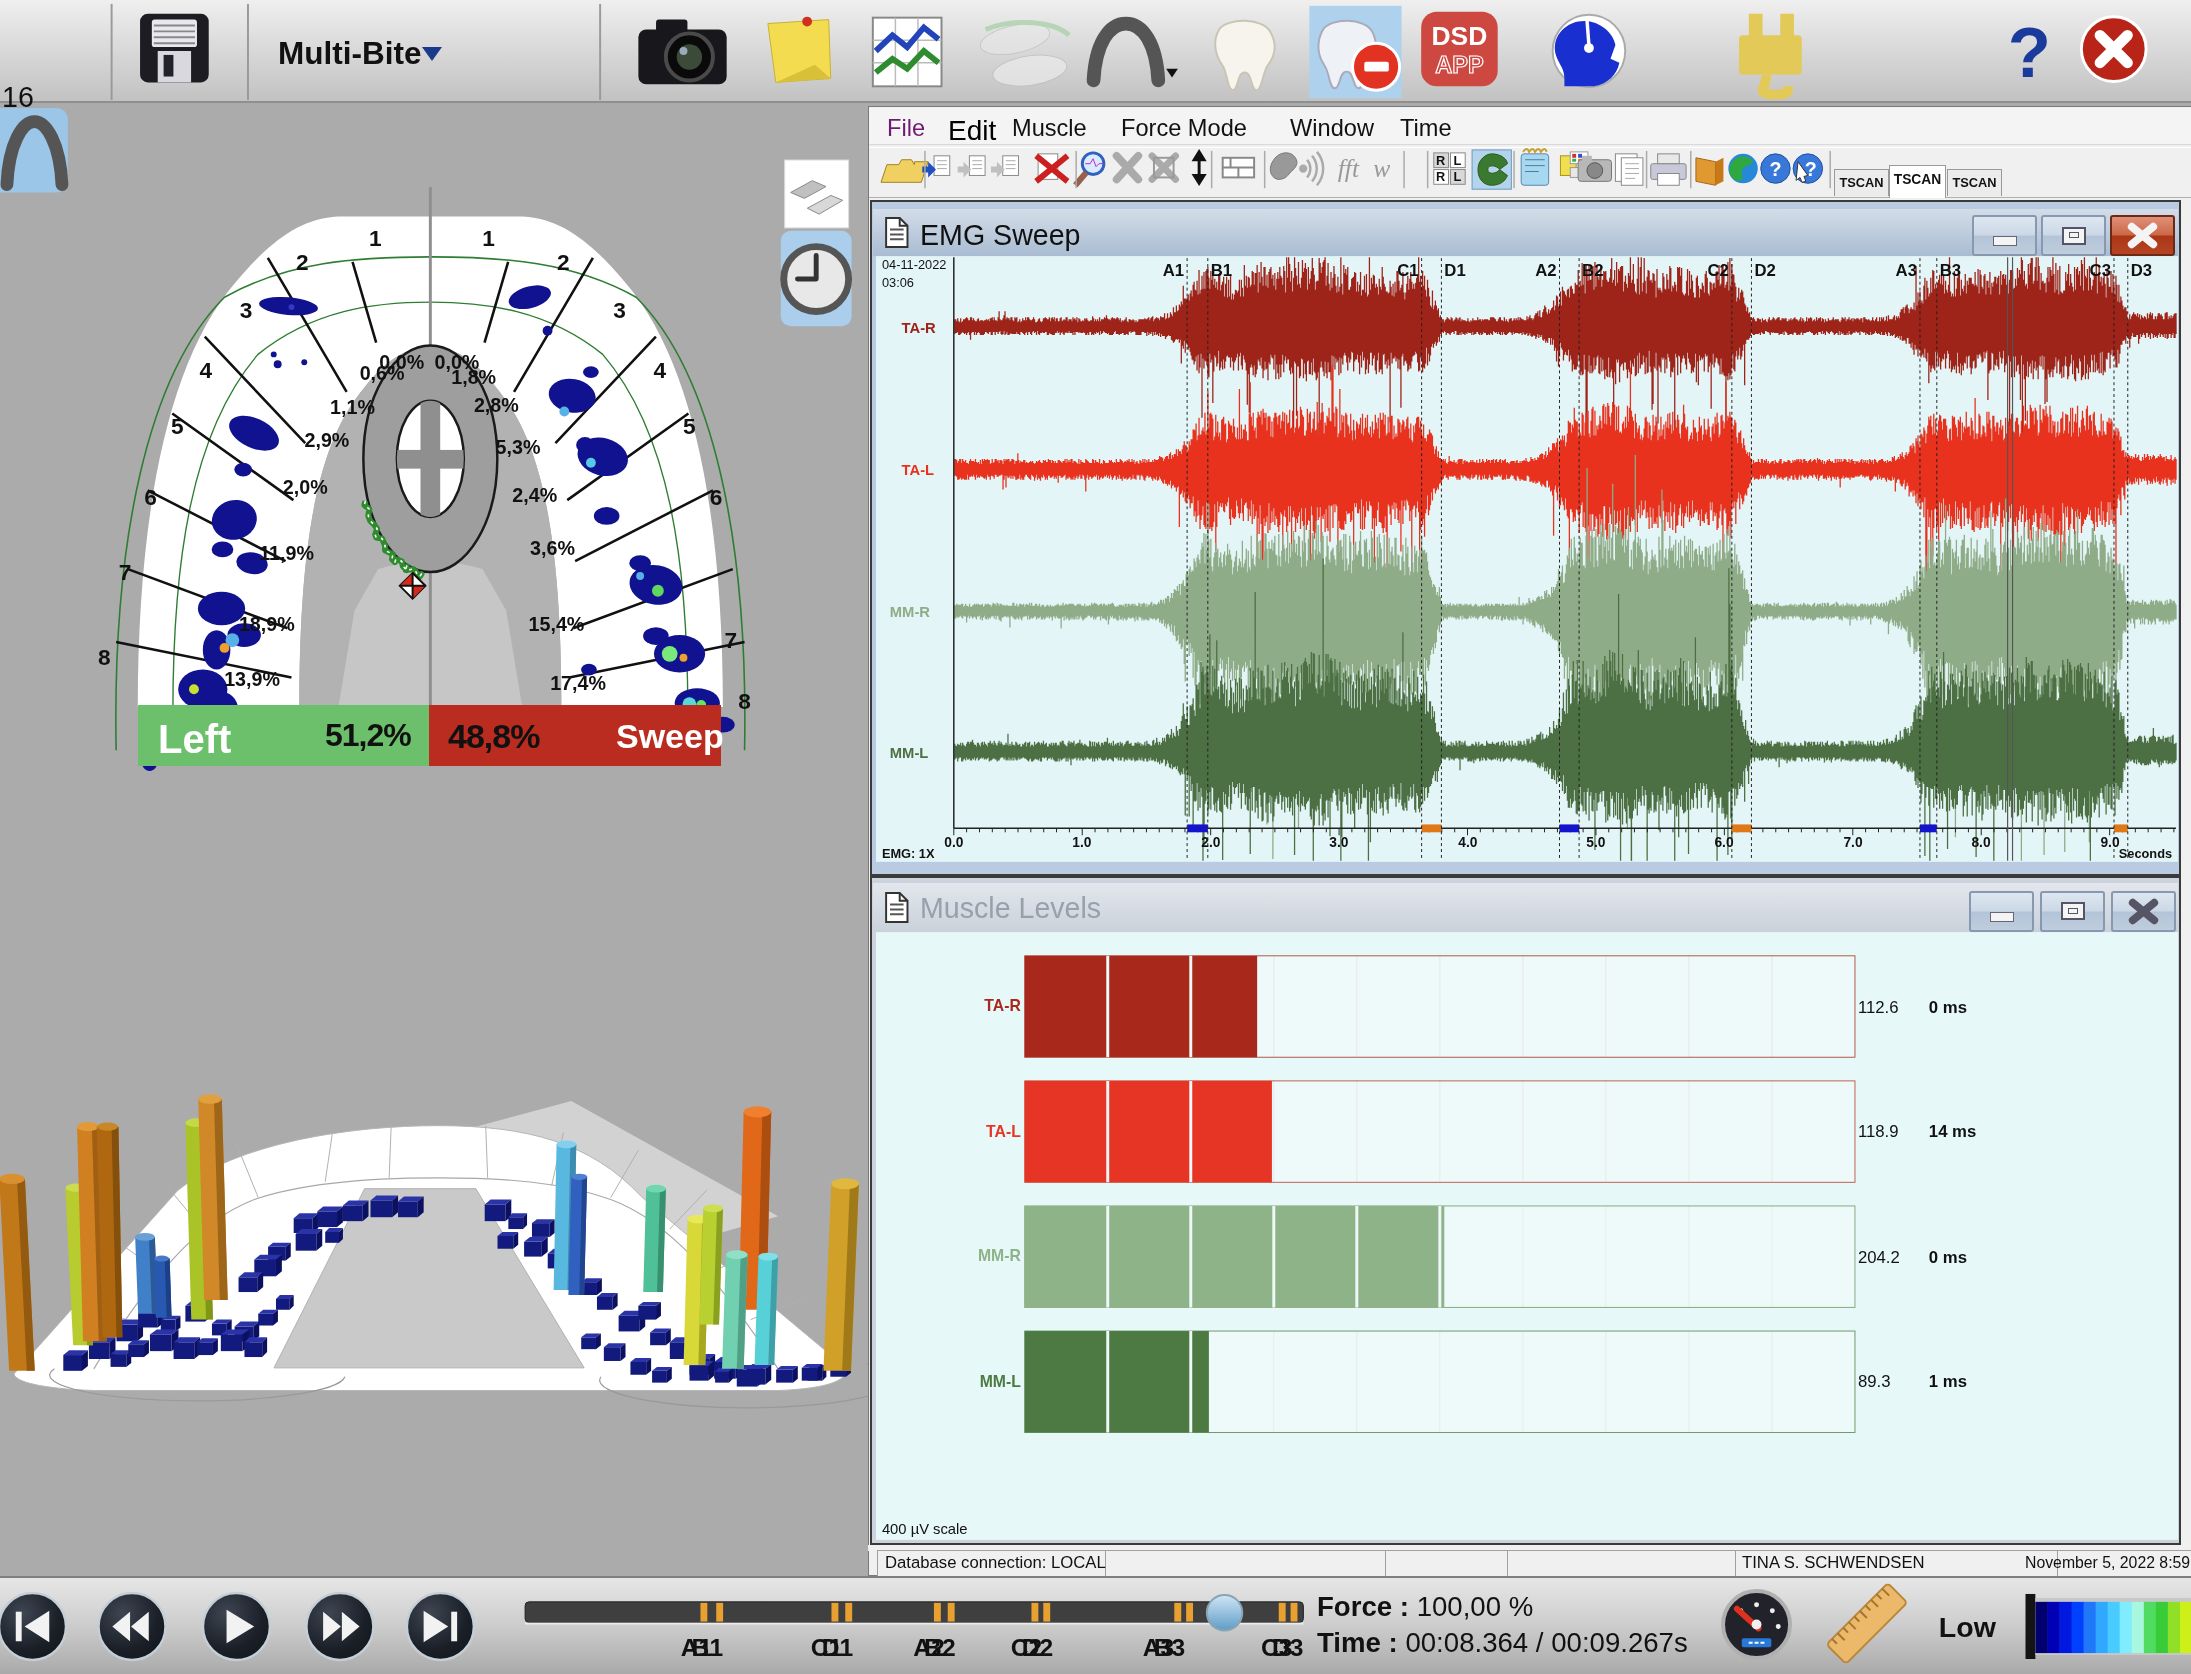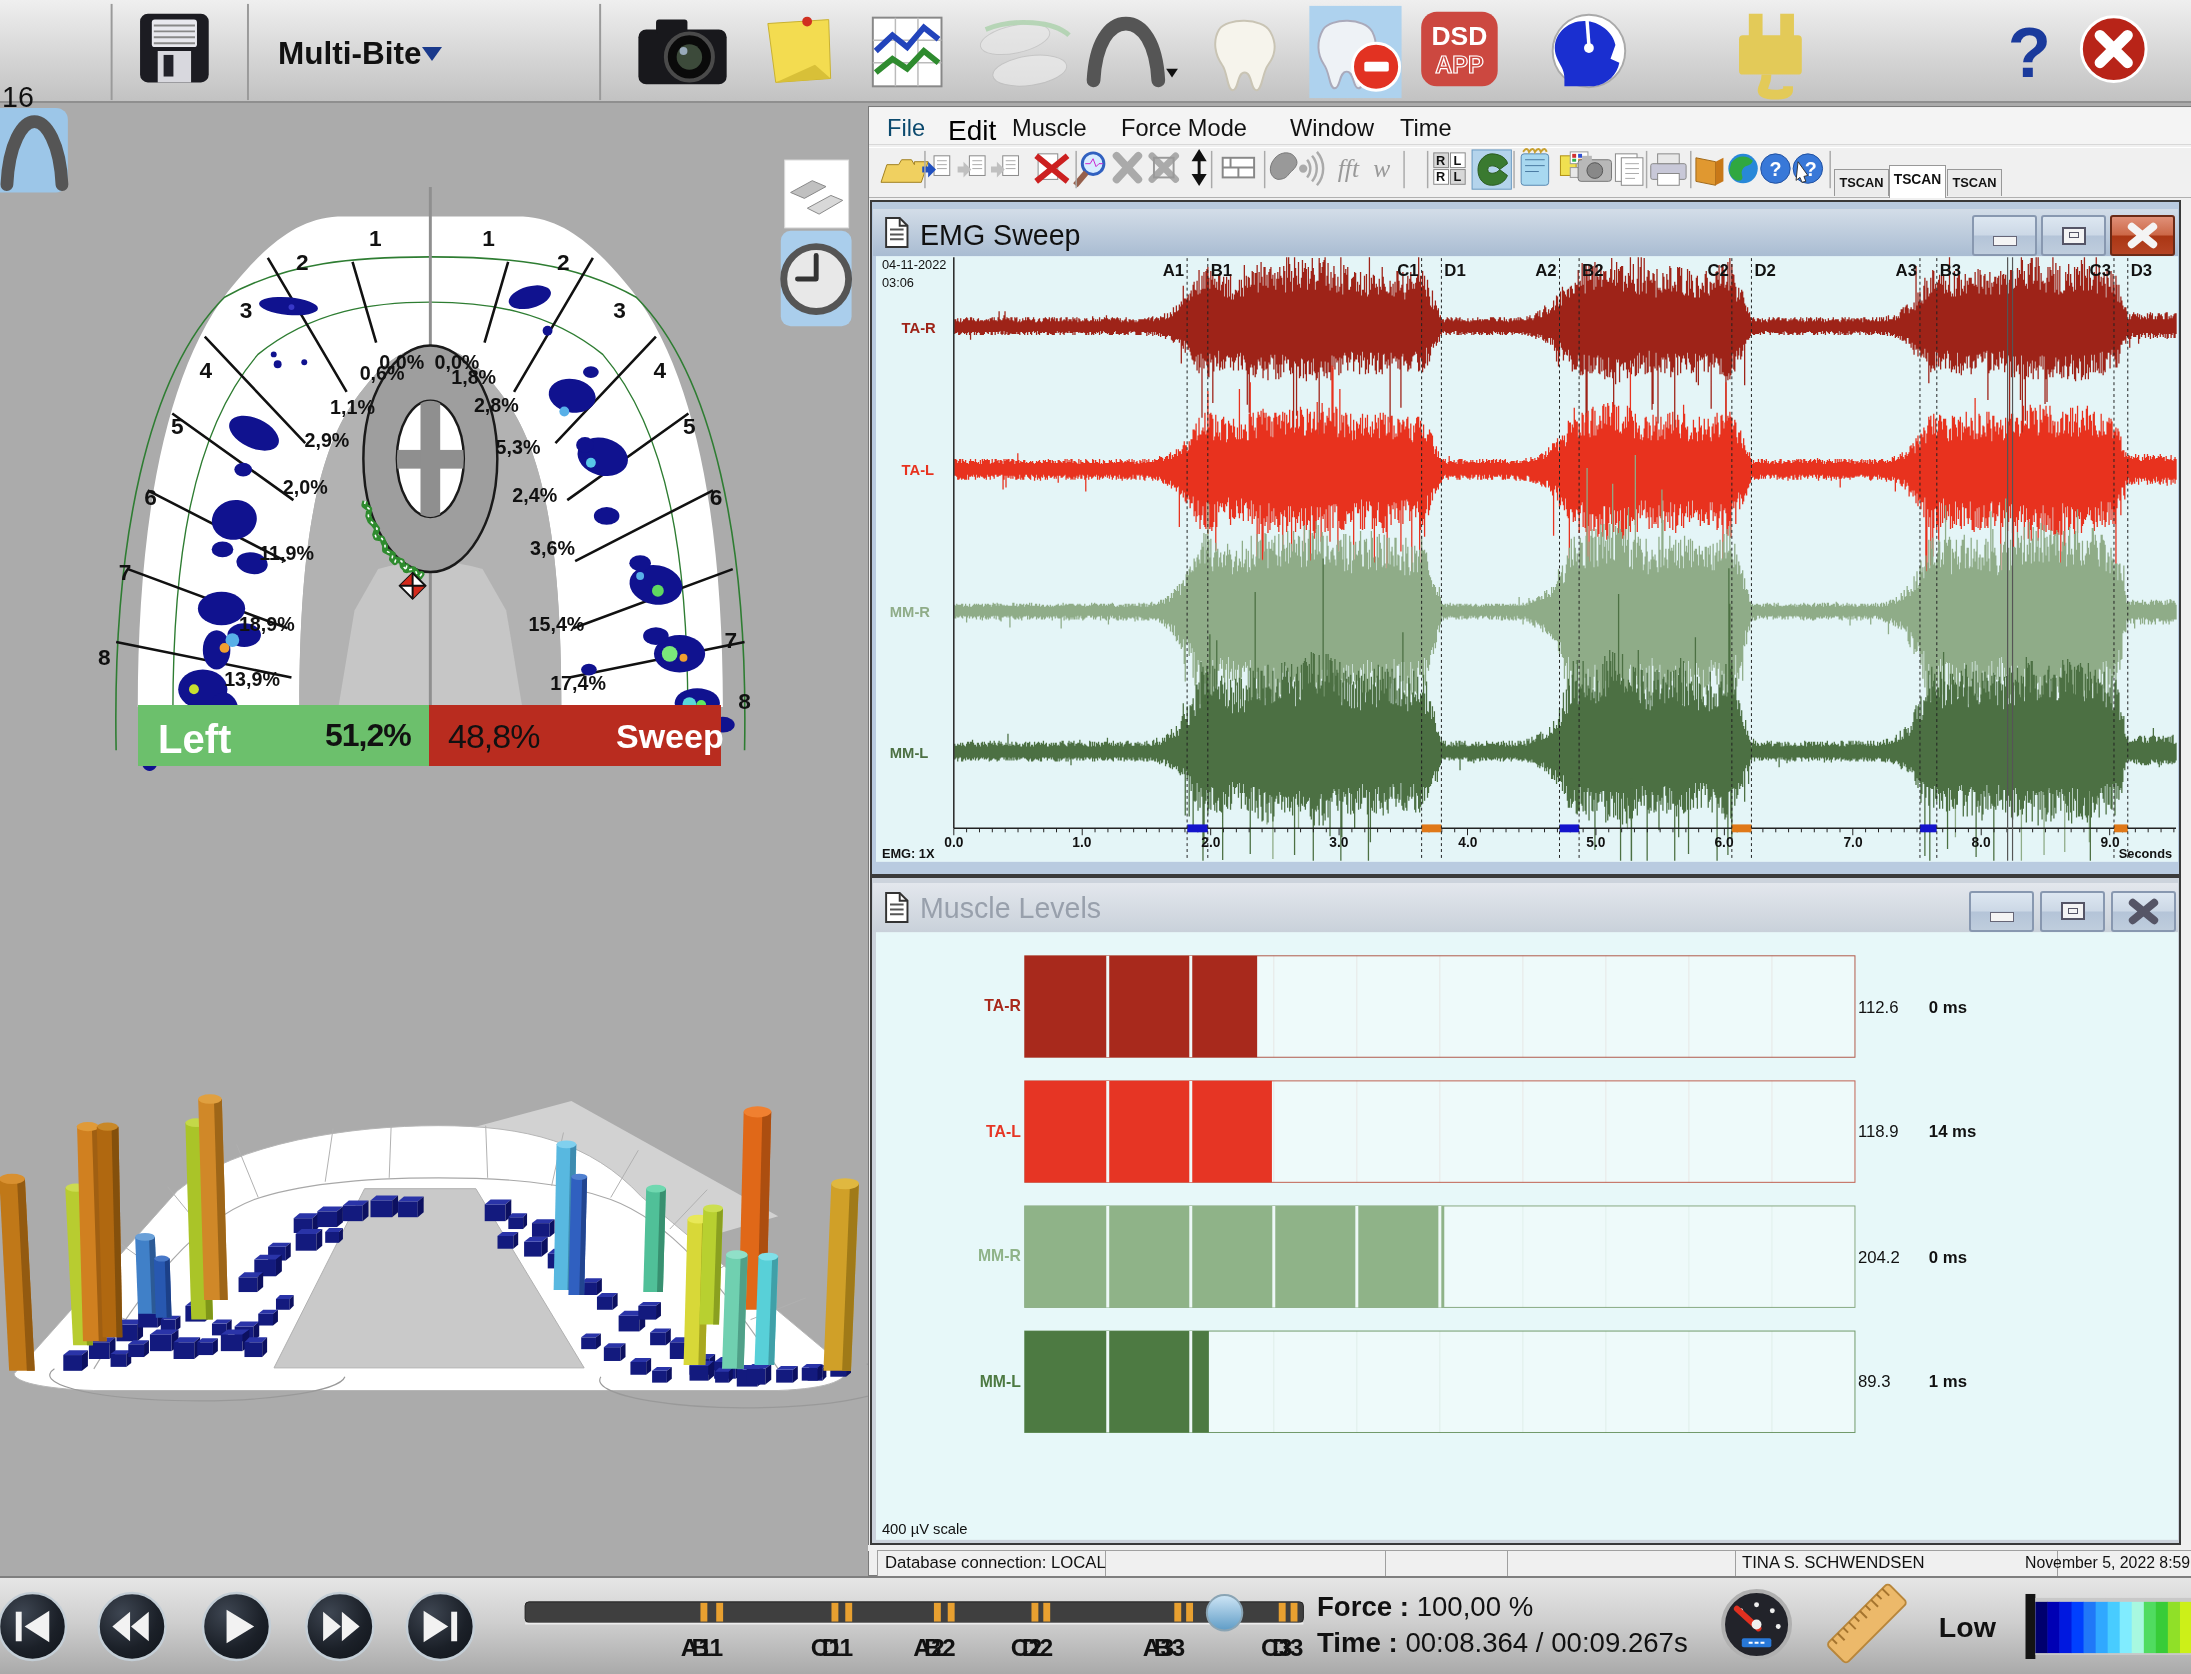--- a/index.html
+++ b/index.html
@@ -186,21 +186,21 @@
       <path d="M0,-13 L13,0 L0,13 L-13,0 Z" fill="#fff" stroke="#111" stroke-width="2"></path>
       <path d="M0,-13 L-13,0 L0,0 Z" fill="#d42a1c"></path>
       <path d="M0,13 L13,0 L0,0 Z" fill="#d42a1c"></path>
       <path d="M-13,0 L13,0 M0,-13 L0,13" stroke="#111" stroke-width="2"></path>
     </g>
   </svg>
 <div class="abs" style="left:138px;top:705px;width:291px;height:61px;background:#6cc06c"></div>
 <div class="abs" style="left:429px;top:705px;width:292px;height:61px;background:#b92c1f"></div>
 <div class="abs" style="left:158px;top:717px;font-size:40px;font-weight:bold;color:#fff">Left</div>
 <div class="abs" style="left:325px;top:717px;font-size:32px;font-weight:bold;color:#111;letter-spacing:-1px">51,2%</div>
-<div class="abs" style="left:448px;top:717px;font-size:34px;font-weight:normal;color:#111;letter-spacing:-1px">48,8%</div>
+<div class="abs" style="left:448px;top:717px;font-size:34px;font-weight:bold;color:#111;letter-spacing:-1px">48,8%</div>
 <div class="abs" style="left:616px;top:717px;font-size:34px;font-weight:bold;color:#fff">Sweep</div>
 <svg style="position:absolute;left:0px;top:1039px" width="868" height="512" viewBox="0 1055 881 520">
     <path d="M230,1212 L580,1118 L790,1235 L445,1335 Z" fill="#d2d2d2"></path>
     <path d="M14,1395 L180,1209 C240,1160 356,1143 445,1143 C534,1143 600,1160 651,1215 L859,1389 C862,1400 845,1410 790,1412 L95,1412 C40,1410 15,1403 14,1395 Z" fill="#ffffff" stroke="#b5b5b5" stroke-width="1"></path>
     <path d="M278,1389 L370,1207 L483,1207 L593,1389 Z" fill="#c9c9c9" stroke="#b0b0b0" stroke-width="1"></path>
     <path d="M55,1390 A150 26 0 1 0 350,1398" fill="none" stroke="#999" stroke-width="1.2"></path>
     <path d="M610,1398 A150 28 0 1 0 880,1385" fill="none" stroke="#999" stroke-width="1.2"></path>
     <path d="M95,1390 C150,1300 200,1240 258,1218 C310,1200 380,1196 445,1196 C510,1196 570,1200 620,1218 C680,1240 730,1300 790,1390" fill="none" stroke="#a8a8a8" stroke-width="1.2"></path>
     <path d="M330,1200 L338,1146 M395,1196 L397,1143 M495,1196 L493,1143 M560,1204 L572,1150 M262,1216 L240,1162 M620,1216 L648,1168 M205,1248 L170,1205 M680,1248 L718,1208 M160,1290 L115,1258 M728,1290 L775,1260 M128,1340 L75,1320 M762,1340 L818,1318" stroke="#b0b0b0" stroke-width="1"></path>
     <rect x="298" y="1237" width="19" height="15" fill="#131a7e"></rect>
@@ -412,21 +412,21 @@
     <ellipse cx="748" cy="1274" rx="11.0" ry="4.4" fill="#90e0c8"></ellipse>
     <path d="M766,1386 L786,1386 L790,1276 L770,1276 Z" fill="#58d0d8"></path>
     <path d="M780,1386 L786,1386 L790,1276 L784,1276 Z" fill="#40a0a8"></path>
     <ellipse cx="780" cy="1276" rx="10.0" ry="4.0" fill="#80e0e8"></ellipse>
     <path d="M836,1392 L864,1392 L872,1202 L844,1202 Z" fill="#d0a028"></path>
     <path d="M855,1392 L864,1392 L872,1202 L863,1202 Z" fill="#a07a18"></path>
     <ellipse cx="858" cy="1202" rx="14.0" ry="5.6" fill="#e0b840"></ellipse>
   </svg>
 <div class="abs" style="left:868px;top:106px;width:1324px;height:1470px;background:#f0f0f0;border:1px solid #7a7a7a;border-right:none"></div>
 <div class="abs" style="left:869px;top:108px;width:1323px;height:37px;background:#f4f4f4;border-bottom:1px solid #d8d8d8"></div>
-<div class="abs" style="left:887px;top:115px;font-size:23.6px;color:#0c4a6e">File</div>
+<div class="abs" style="left:887px;top:115px;font-size:23.6px;color:#701a75">File</div>
 <div class="abs" style="left:948px;top:115px;font-size:28px;color:#000000">Edit</div>
 <div class="abs" style="left:1012px;top:115px;font-size:23.6px;color:#111">Muscle</div>
 <div class="abs" style="left:1121px;top:115px;font-size:23.6px;color:#111">Force Mode</div>
 <div class="abs" style="left:1290px;top:115px;font-size:23.6px;color:#111">Window</div>
 <div class="abs" style="left:1400px;top:115px;font-size:23.6px;color:#111">Time</div>
 <div class="abs" style="left:869px;top:147px;width:1323px;height:51px;background:#f0f0f0;border-top:1px solid #fff;border-bottom:1px solid #b0b0b0"></div>
 <svg style="position:absolute;left:868px;top:146px" width="1324" height="54" viewBox="881 148 1344 55">
     <path d="M892 185 l6-18 h12 l3-5 h10 l3 5 h0 v-3 h14 l-7 21 Z" fill="#f0d060" stroke="#a08020"></path>
     <rect x="946" y="158" width="16" height="20" fill="#fff" stroke="#888"></rect>
     <path d="M949 163h10M949 167h10M949 171h10" stroke="#aaa"></path>

